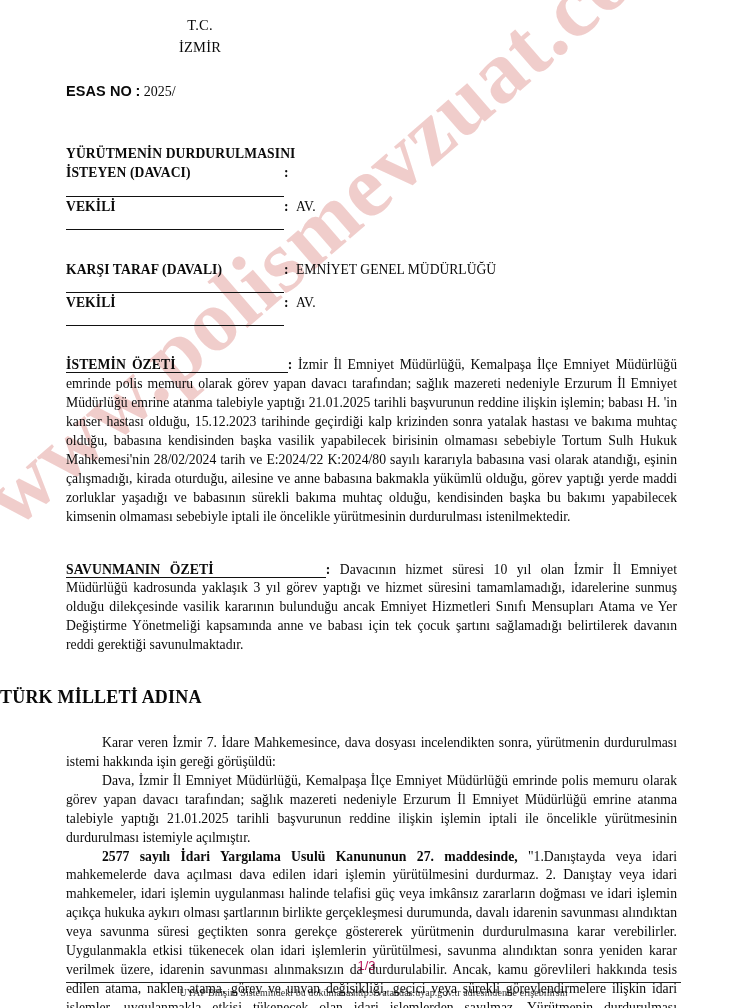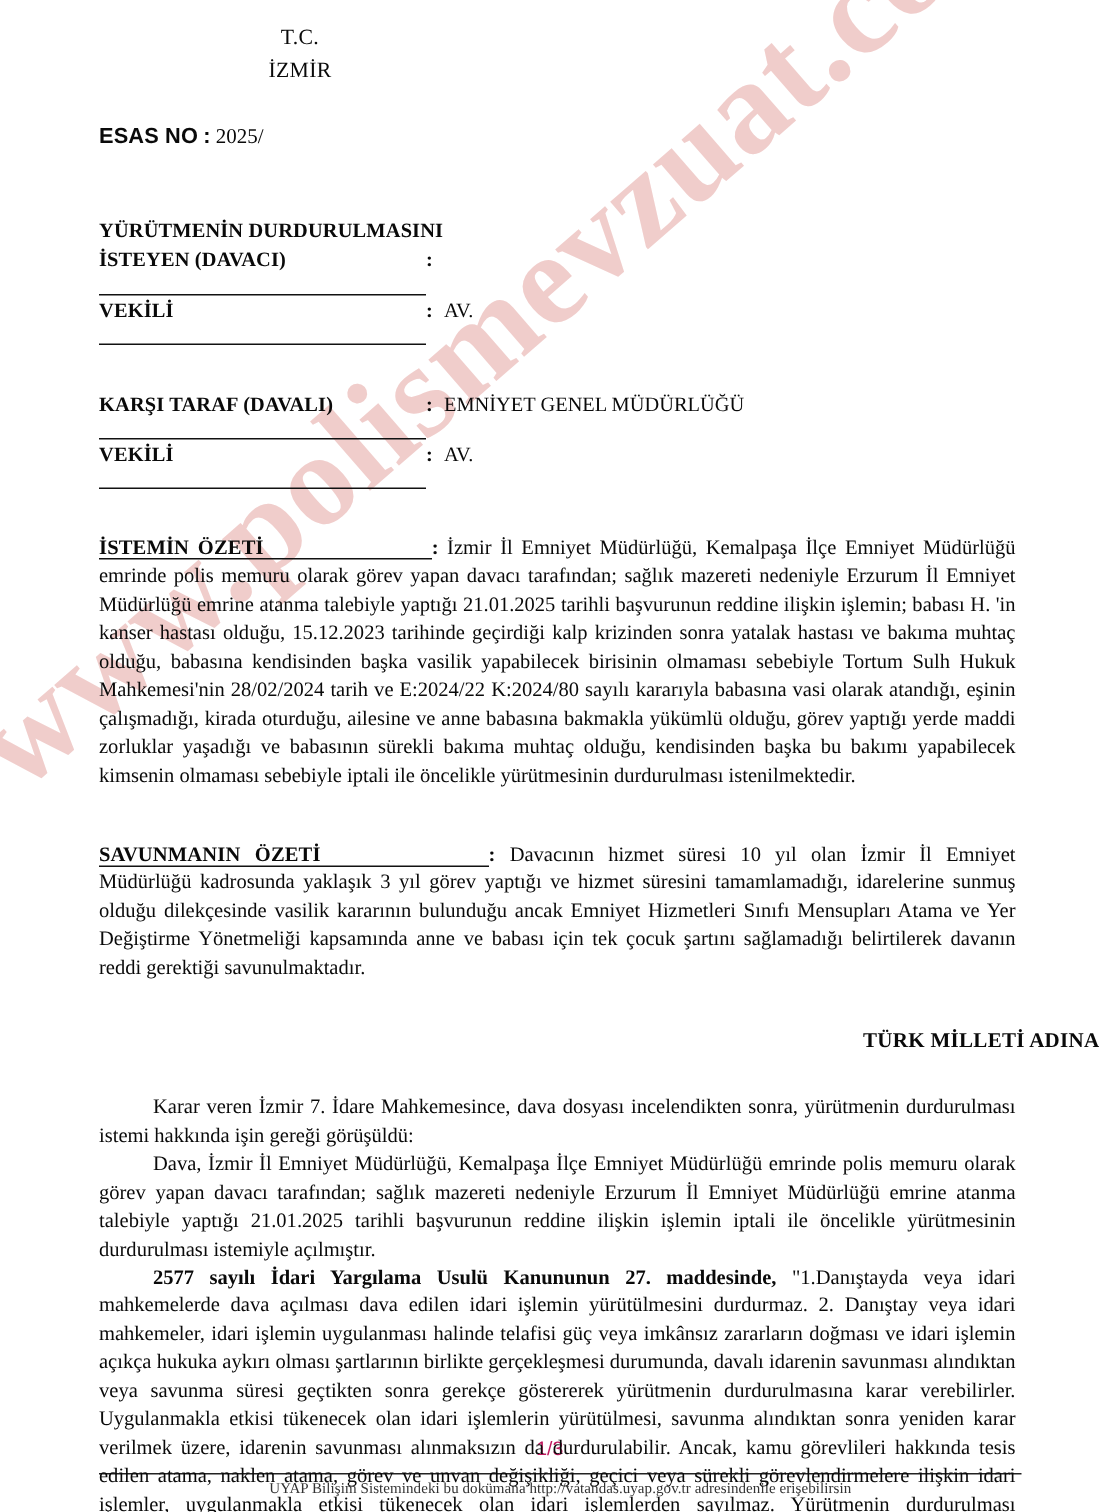--- a/index.html
+++ b/index.html
@@ -126,23 +126,23 @@
   }
   .summary .sum-label {
     font-weight: bold;
     border-bottom: 1.4px solid #111;
     padding-right: 112px;
     letter-spacing: .1px;
   }
   .summary .sum-colon { font-weight: bold; }
 
   .section-title {
-    text-align: right;
-    font-weight: bold;
-    font-size: 14px;
+    text-align: left;
+    font-weight: bold;
+    font-size: 18px;
     margin: 32px 0 0 0;
     letter-spacing: .2px;
   }
 
   .body-para {
     margin: 0 56px 0 66px;
     font-size: 13.7px;
     line-height: 1.38;
     text-align: justify;
     text-justify: inter-word;

